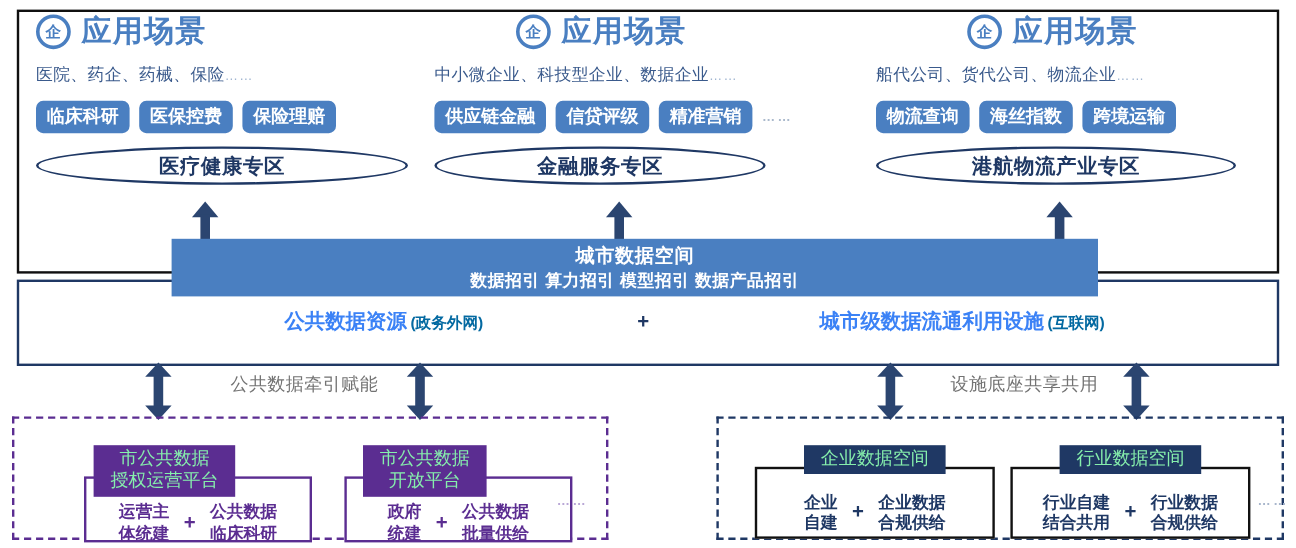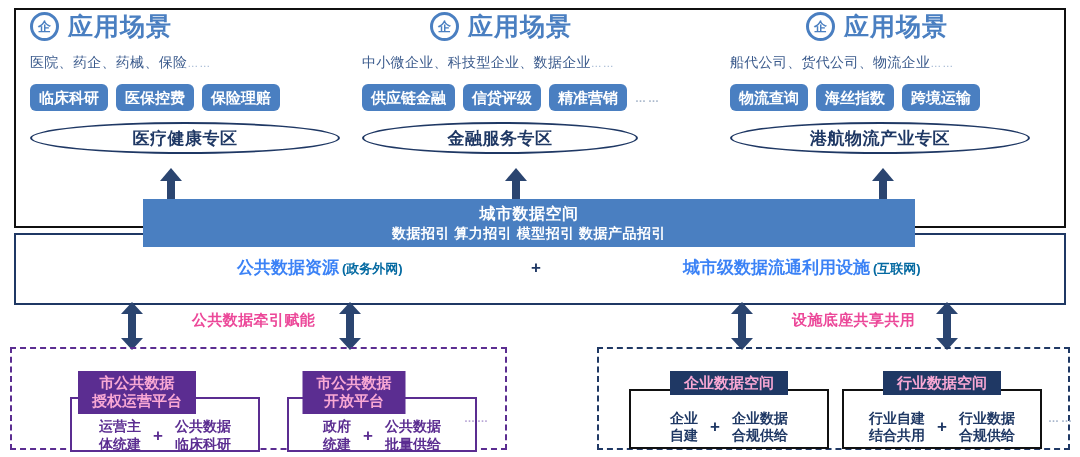--- a/index.html
+++ b/index.html
@@ -103,33 +103,33 @@
     border-bottom:12px solid #2b4570;
   }
   .biarrow .dn{
     position:absolute;left:1px;bottom:0;width:0;height:0;
     border-left:11px solid transparent;border-right:11px solid transparent;
     border-top:12px solid #2b4570;
   }
 
   
   .conn-cap{
-    position:absolute;font-size:15px;font-weight:bold;color:#ec4899;
+    position:absolute;font-size:15px;font-weight:normal;color:#737373;
     white-space:nowrap;letter-spacing:.4px;
   }
 
   
   .dgroup{position:absolute;top:347px;height:103px;box-sizing:border-box;}
   .dgroup.left{left:10px;width:497px;border:2px dashed #5b2d91;}
   .dgroup.right{left:597px;width:473px;border:2px dashed #1f3864;}
 
   .unit{position:absolute;top:22px;}
   .unit .hdr{
     position:absolute;left:50%;transform:translateX(-50%);top:0;
-    color:#f9a8d4;font-size:15px;font-weight:bold;text-align:center;
+    color:#86efac;font-size:15px;font-weight:normal;text-align:center;
     line-height:1.22;padding:3px 14px;white-space:nowrap;z-index:3;
   }
   .unit.purple .hdr{background:#5b2d91;}
   .unit.navy .hdr{background:#1f3864;text-align:center;}
   .unit .body{
     position:absolute;left:0;width:100%;box-sizing:border-box;
     display:flex;align-items:center;justify-content:center;gap:12px;
     background:#ffffff;
   }
   .unit.purple .body{border:2px solid #5b2d91;margin-left:28px;}

